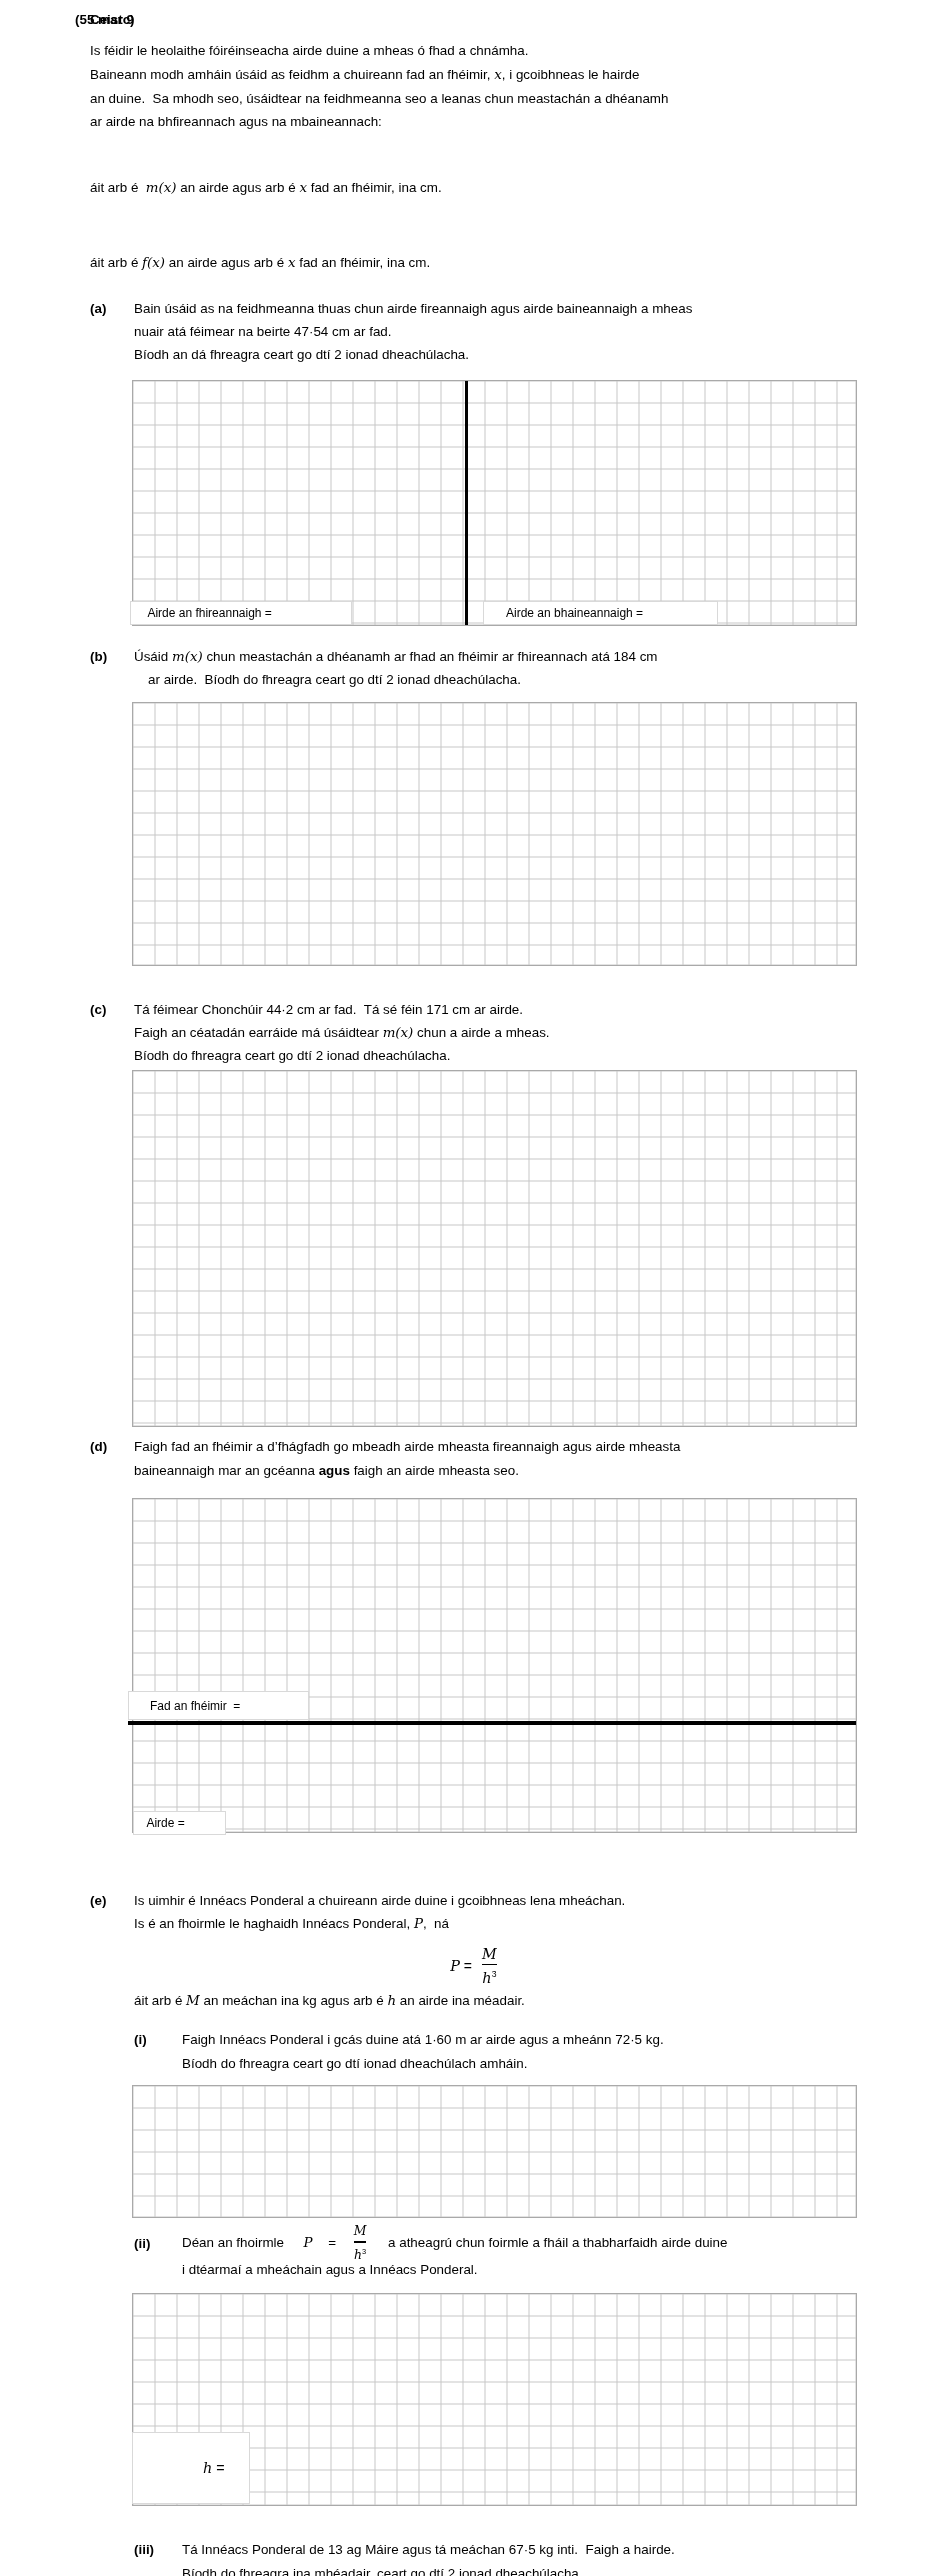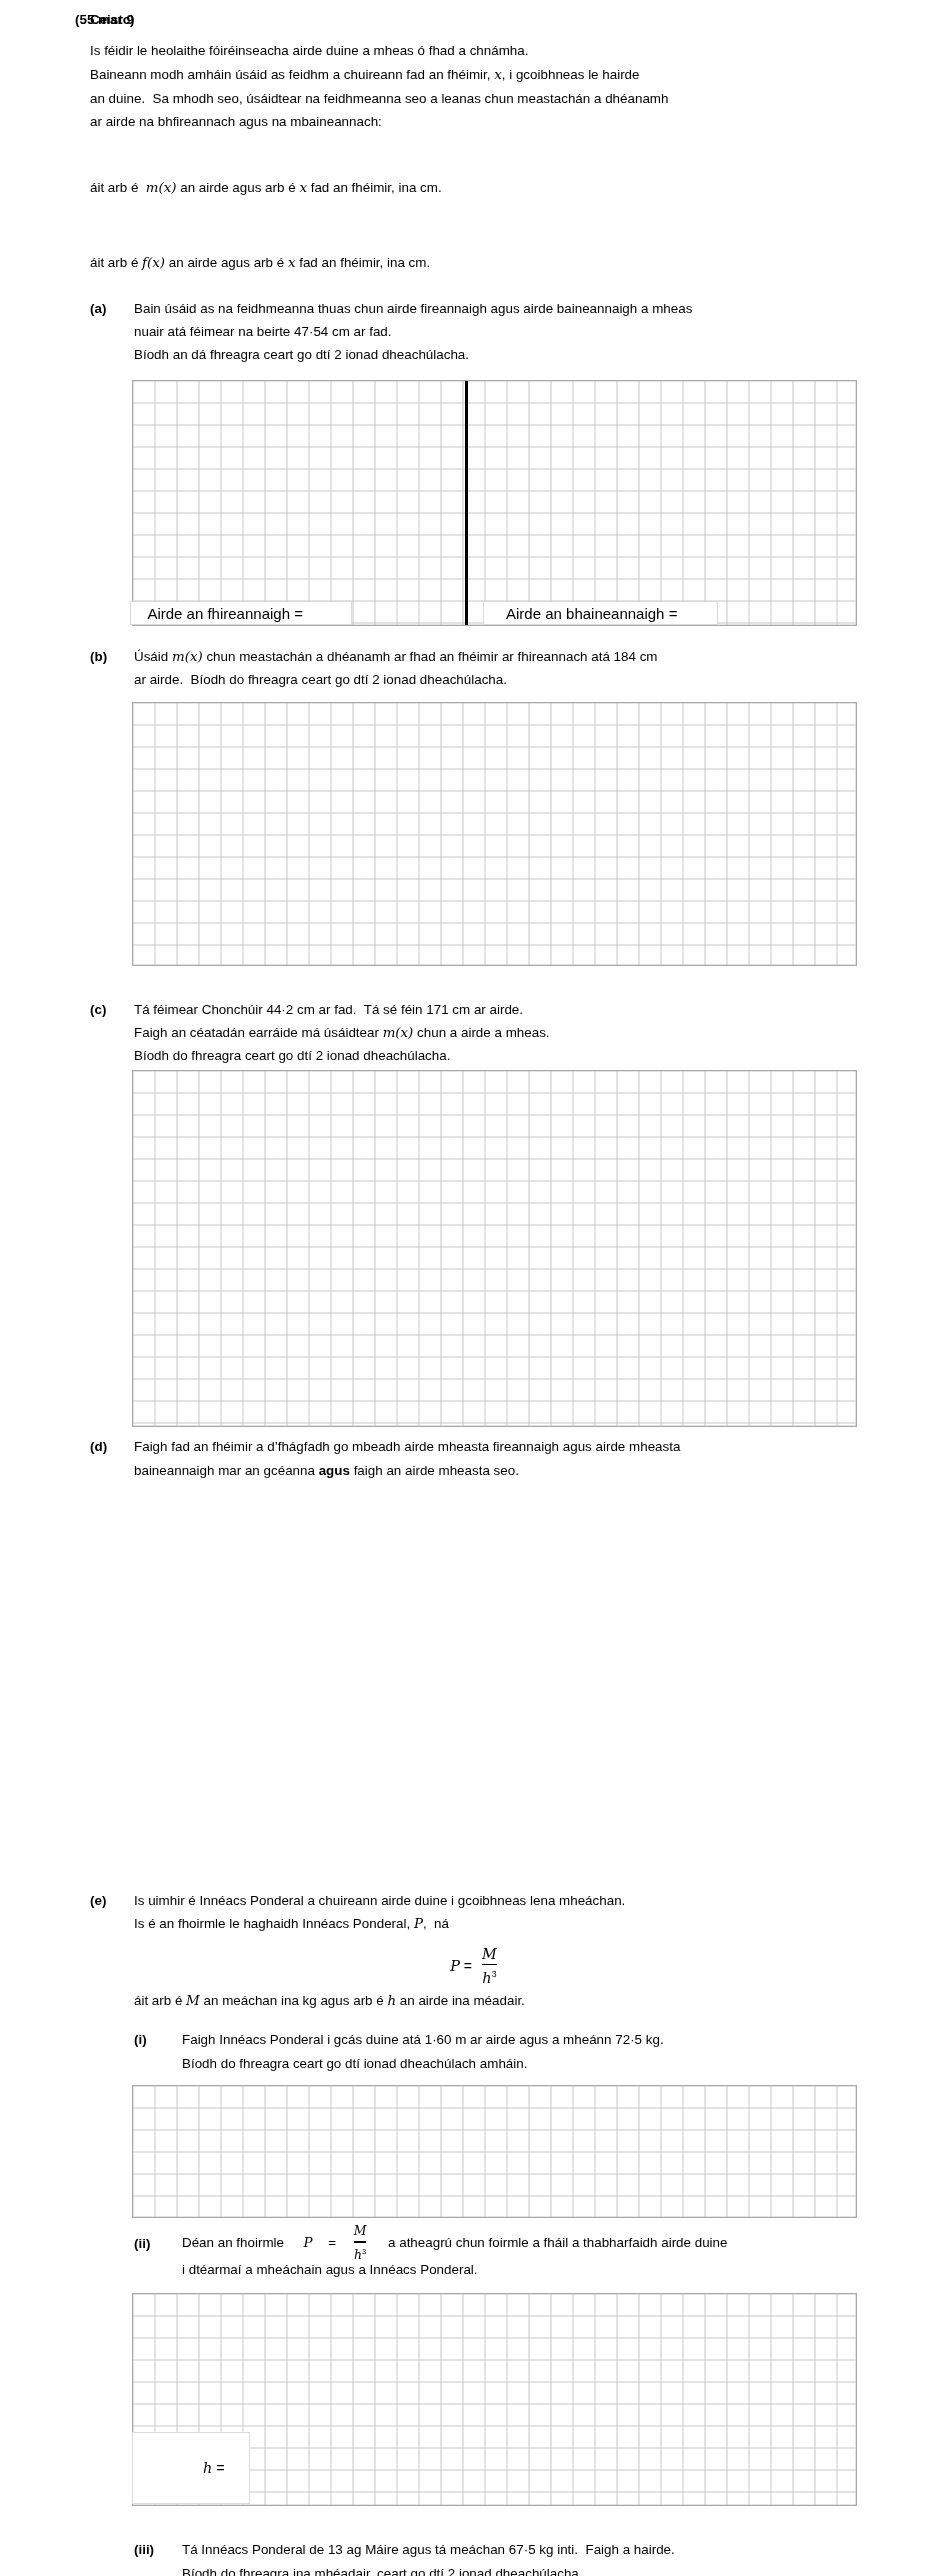--- a/index.html
+++ b/index.html
@@ -46,21 +46,21 @@
   .hline{
     position:absolute;left:-4.6px;right:0;height:3.6px;
     background:var(--divider);
   }
   .ansbox{
     position:absolute;
     background:#ffffff;
     border:0.5px solid var(--box-border);
     box-sizing:border-box;
     display:flex;align-items:center;
-    font-size:15px;white-space:pre;
+    font-size:12px;white-space:pre;
   }
   
   .formula-display{
     display:flex;justify-content:center;align-items:center;
     font-size:14px;
   }
   .formula-display .mi{font-size:14.4px;}
   .frac{display:inline-flex;flex-direction:column;align-items:center;margin-left:6.2px;}
   .frac .fbar{display:block;align-self:stretch;height:1.3px;background:var(--ink);margin:1.5px 0;}
   .frac sup{font-size:0.62em;vertical-align:super;font-style:normal;font-family:"Liberation Sans",sans-serif;}
@@ -95,35 +95,44 @@
     <div class="ansbox" style="left:-3.1px;bottom:0;width:222px;height:24px;padding-left:16.5px">
       <span><span>Airde an fhireannaigh =</span></span>
     </div>
     <div class="ansbox" style="left:350px;bottom:0;width:235px;height:24px;padding-left:22px">
       <span><span>Airde an bhaineannaigh =</span></span>
     </div>
   </div>
 
   <span class="line b" style="left:90px;top:649px">(b)</span>
   <span class="line" style="left:134px;top:649px"><span>Úsáid </span><span class="mi">m(x)</span><span> chun meastachán a dhéanamh ar fhad an fhéimir ar fhireannach atá 184 cm</span></span>
-  <span class="line" style="left:134px;top:672px"><span>ar airde.  Bíodh do fhreagra ceart go dtí 2 ionad dheachúlacha.</span></span>
+  <span class="line" style="left:148px;top:672px"><span>ar airde.  Bíodh do fhreagra ceart go dtí 2 ionad dheachúlacha.</span></span>
 
   <div class="grid" style="top:702px;height:264px"></div>
 
   <span class="line b" style="left:90px;top:1002px">(c)</span>
   <span class="line" style="left:134px;top:1002px"><span>Tá féimear Chonchúir 44·2 cm ar fad.  Tá sé féin 171 cm ar airde.</span></span>
   <span class="line" style="left:134px;top:1025px"><span>Faigh an céatadán earráide má úsáidtear </span><span class="mi">m(x)</span><span> chun a airde a mheas.</span></span>
   <span class="line" style="left:134px;top:1048px"><span>Bíodh do fhreagra ceart go dtí 2 ionad dheachúlacha.</span></span>
 
   <div class="grid" style="top:1070px;height:357px"></div>
 
   <span class="line b" style="left:90px;top:1439px">(d)</span>
   <span class="line" style="left:134px;top:1439px"><span>Faigh fad an fhéimir a d’fhágfadh go mbeadh airde mheasta fireannaigh agus airde mheasta</span></span>
   <span class="line" style="left:134px;top:1463px"><span>baineannaigh mar an gcéanna </span><span class="b">agus</span><span> faigh an airde mheasta seo.</span></span>
 
+  <div class="grid" style="top:1498px;height:335px">
+    <div class="ansbox" style="left:-4.6px;top:192px;width:181px;height:29px;padding-left:20.6px">
+      <span><span>Fad an fhéimir  =</span></span>
+    </div>
+    <div class="hline" style="top:222px"></div>
+    <div class="ansbox" style="left:0;top:312px;width:93px;height:24px;padding-left:12.4px">
+      <span><span>Airde =</span></span>
+    </div>
+  </div>
 
   <span class="line b" style="left:90px;top:1893px">(e)</span>
   <span class="line" style="left:134px;top:1893px"><span>Is uimhir é Innéacs Ponderal a chuireann airde duine i gcoibhneas lena mheáchan.</span></span>
   <span class="line" style="left:134px;top:1916px"><span>Is é an fhoirmle le haghaidh Innéacs Ponderal, </span><span class="mi">P</span><span>,  ná</span></span>
 
   <div class="line formula-display" style="left:90px;top:1940px;width:767px;height:52px">
     <span class="mi">P</span><span> = </span><span class="frac"><span class="mi">M</span><span class="fbar"></span><span><span class="mi">h</span><sup>3</sup></span></span>
   </div>
 
   <span class="line" style="left:134px;top:1993px"><span>áit arb é </span><span class="mi">M</span><span> an meáchan ina kg agus arb é </span><span class="mi">h</span><span> an airde ina méadair.</span></span>

